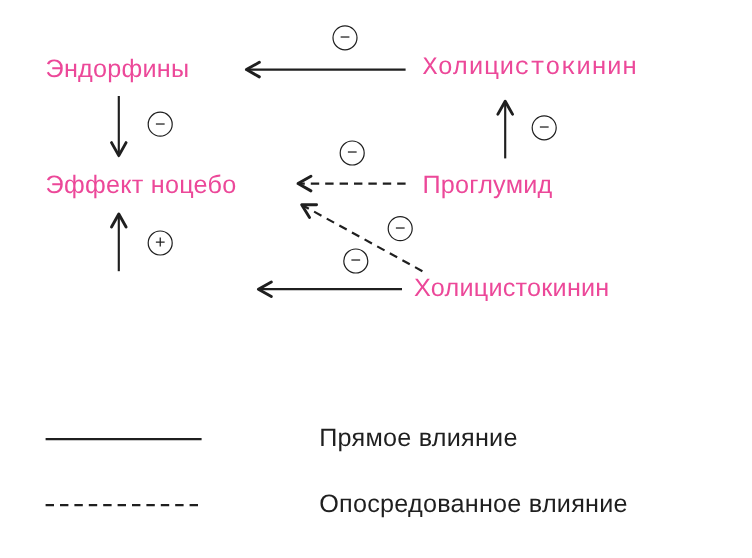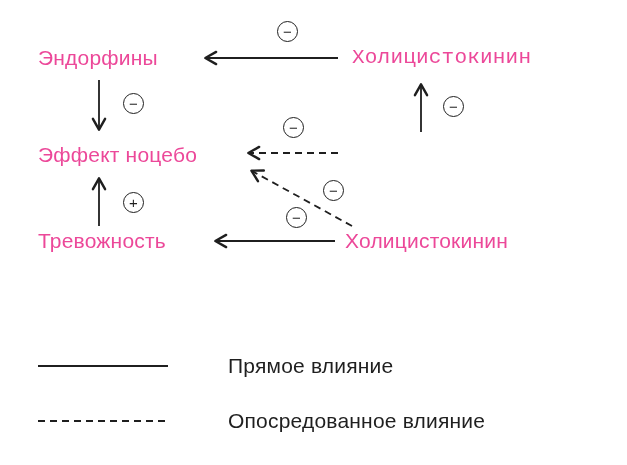--- a/index.html
+++ b/index.html
@@ -46,20 +46,21 @@
     background: #ffffff;
     font-weight: 400;
   }
   .legend-label {
     position: absolute;
     font-size: 21px;
     line-height: 26px;
     color: #1f1f1f;
     white-space: nowrap;
     letter-spacing: 0.2px;
+    margin-left: 38px;
   }
 </style>
 </head>
 <body>
 
 <div class="canvas">
 
   <svg class="layer" viewBox="0 0 627 465" xmlns="http://www.w3.org/2000/svg">
     <defs>
       <marker id="arrow" viewBox="0 0 12 12" refX="9.5" refY="6" markerWidth="9" markerHeight="9" orient="auto">
@@ -81,21 +82,21 @@
 
     <line x1="99" y1="226" x2="99" y2="179" stroke="#1f1f1f" stroke-width="1.8" marker-end="url(#arrow)"></line>
 
     <line x1="38" y1="366" x2="168" y2="366" stroke="#1f1f1f" stroke-width="1.8"></line>
     <line x1="38" y1="421" x2="168" y2="421" stroke="#1f1f1f" stroke-width="1.8" stroke-dasharray="7 5"></line>
   </svg>
 
   <div class="node" style="left:38px; top:45px;">Эндорфины</div>
   <div class="node" style="left:352px; top:45px;font-family:Liberation Mono, monospace;">Холицистокинин</div>
   <div class="node" style="left:38px; top:142px;">Эффект ноцебо</div>
-  <div class="node" style="left:38px; top:228px;">Тревожность</div>
+  <div class="node" style="left:352px; top:142px;">Проглумид</div>
   <div class="node" style="left:345px; top:228px;">Холицистокинин</div>
 
   <span class="sign" style="left:277px; top:21px;">−</span>
   <span class="sign" style="left:123px; top:93px;">−</span>
   <span class="sign" style="left:443px; top:96px;">−</span>
   <span class="sign" style="left:283px; top:117px;">−</span>
   <span class="sign" style="left:323px; top:180px;">−</span>
   <span class="sign" style="left:286px; top:207px;">−</span>
   <span class="sign" style="left:123px; top:192px;">+</span>
 

